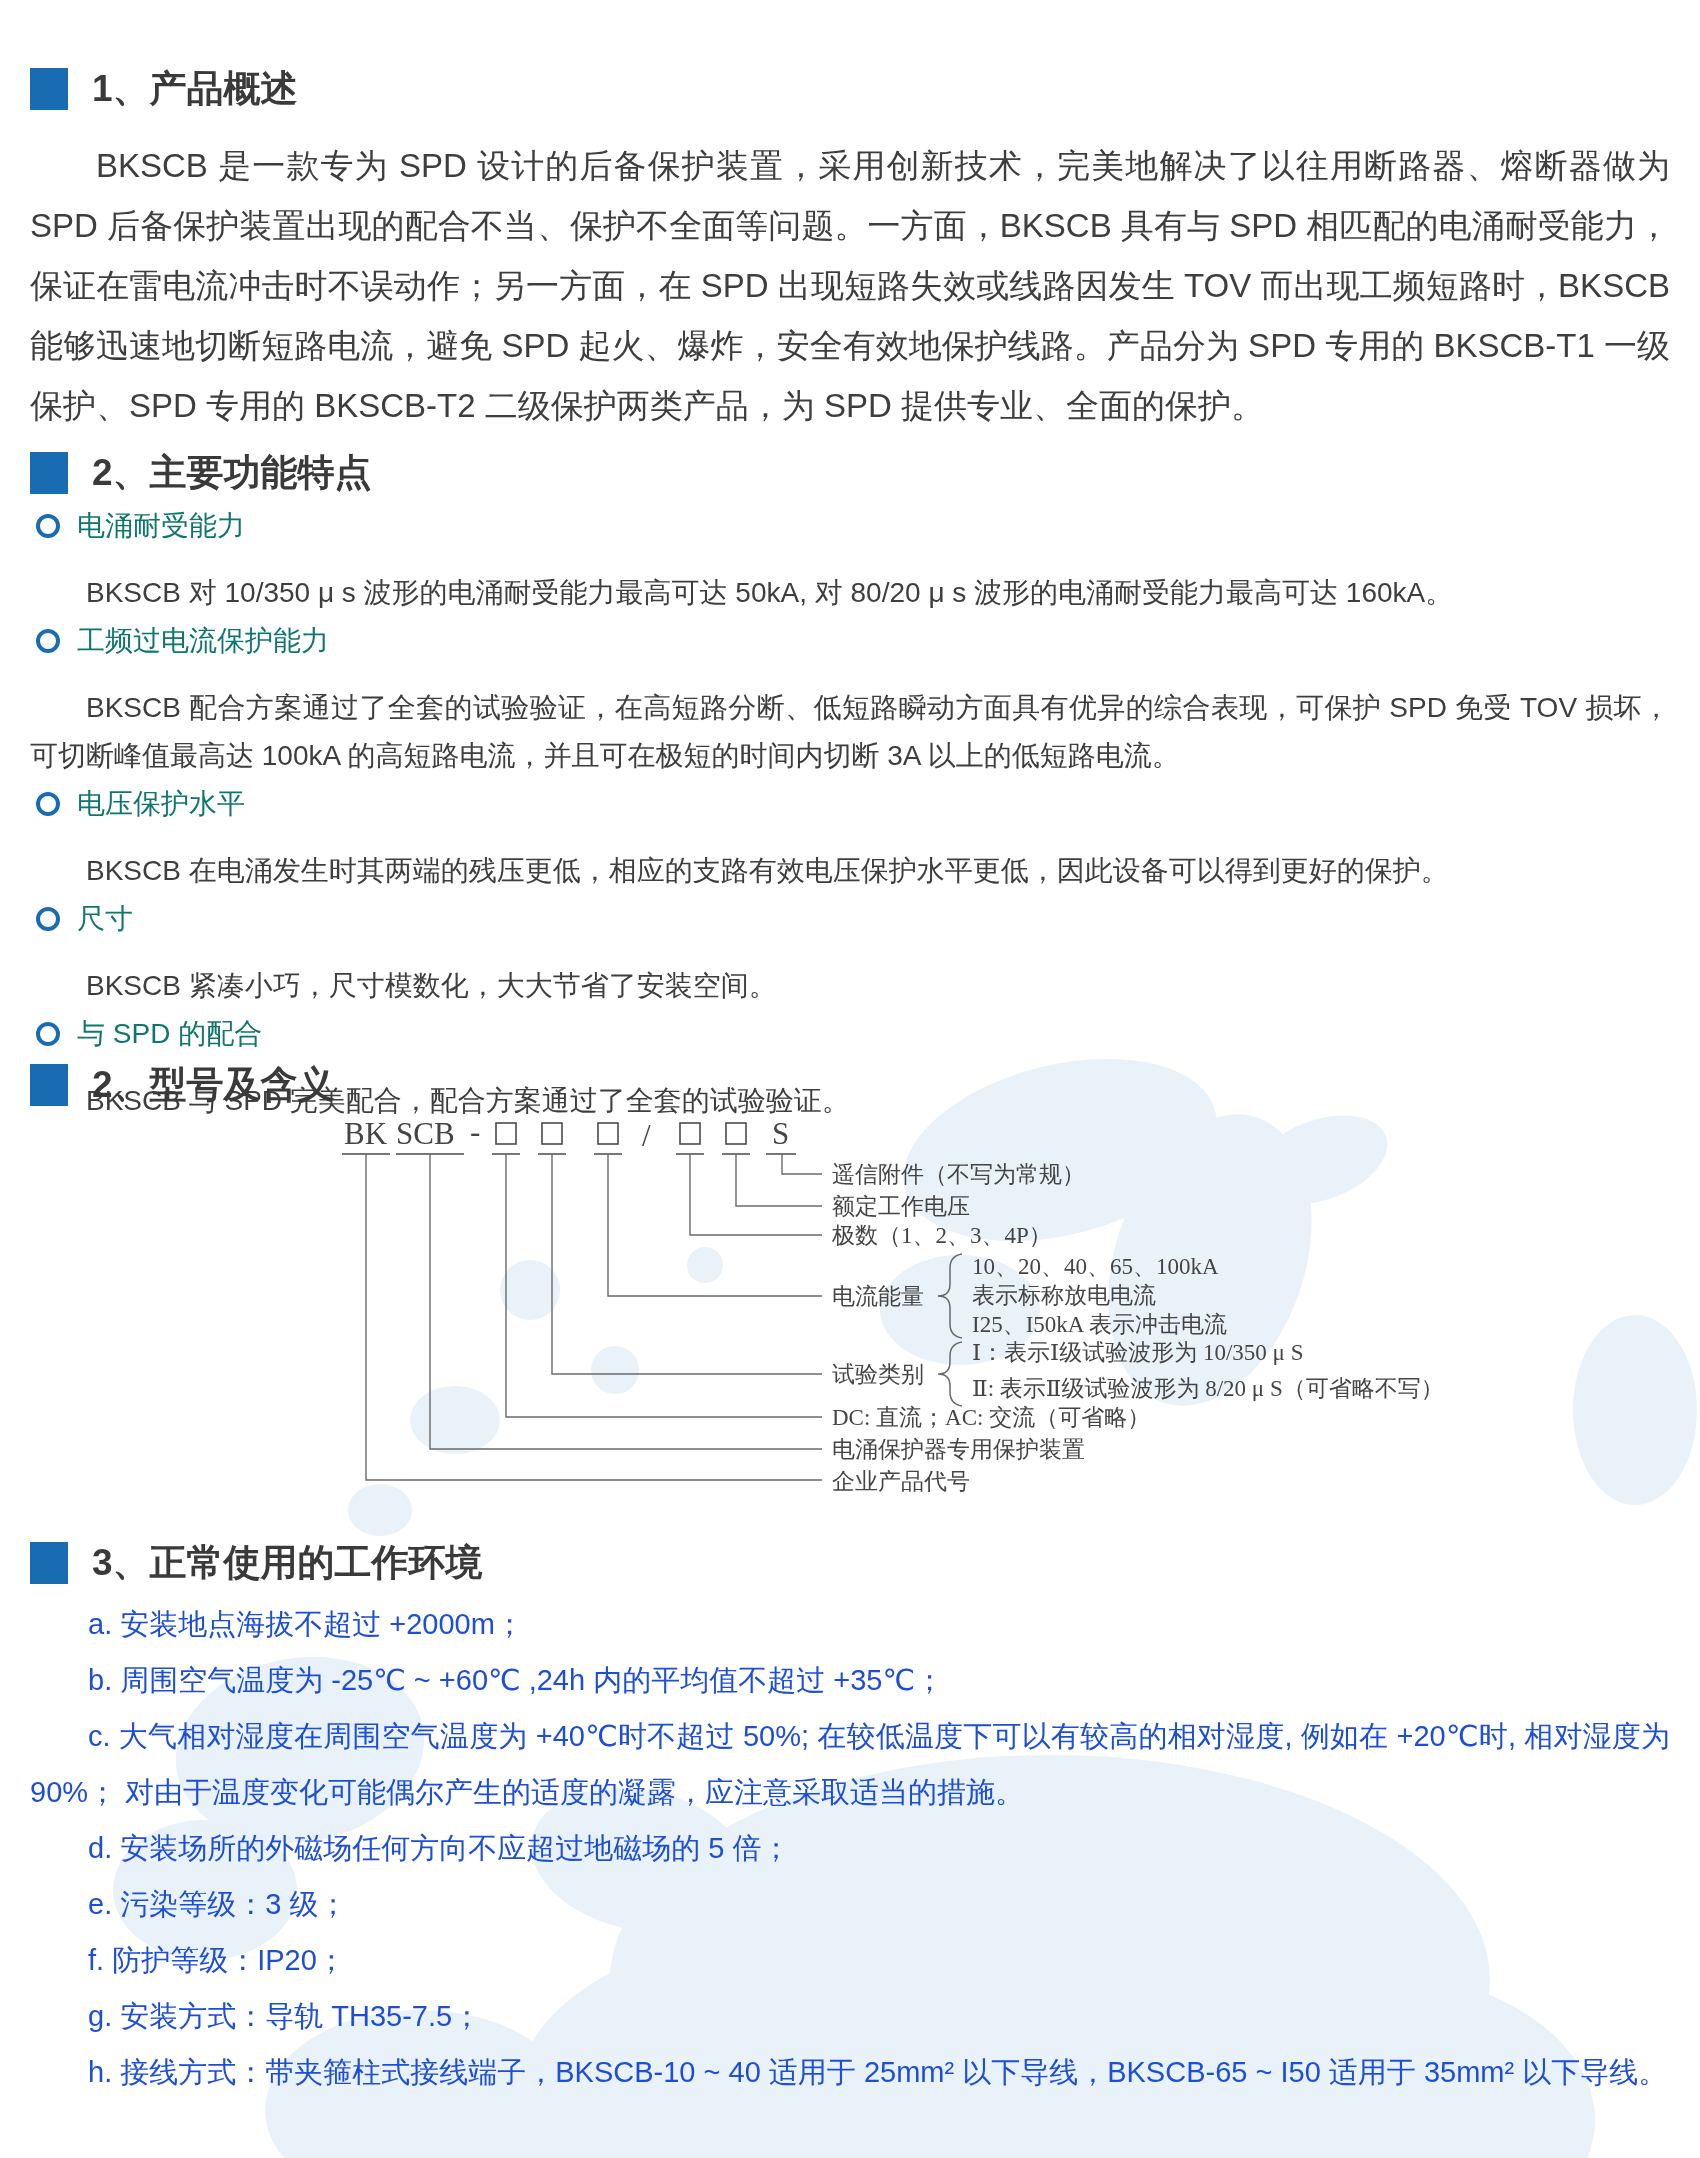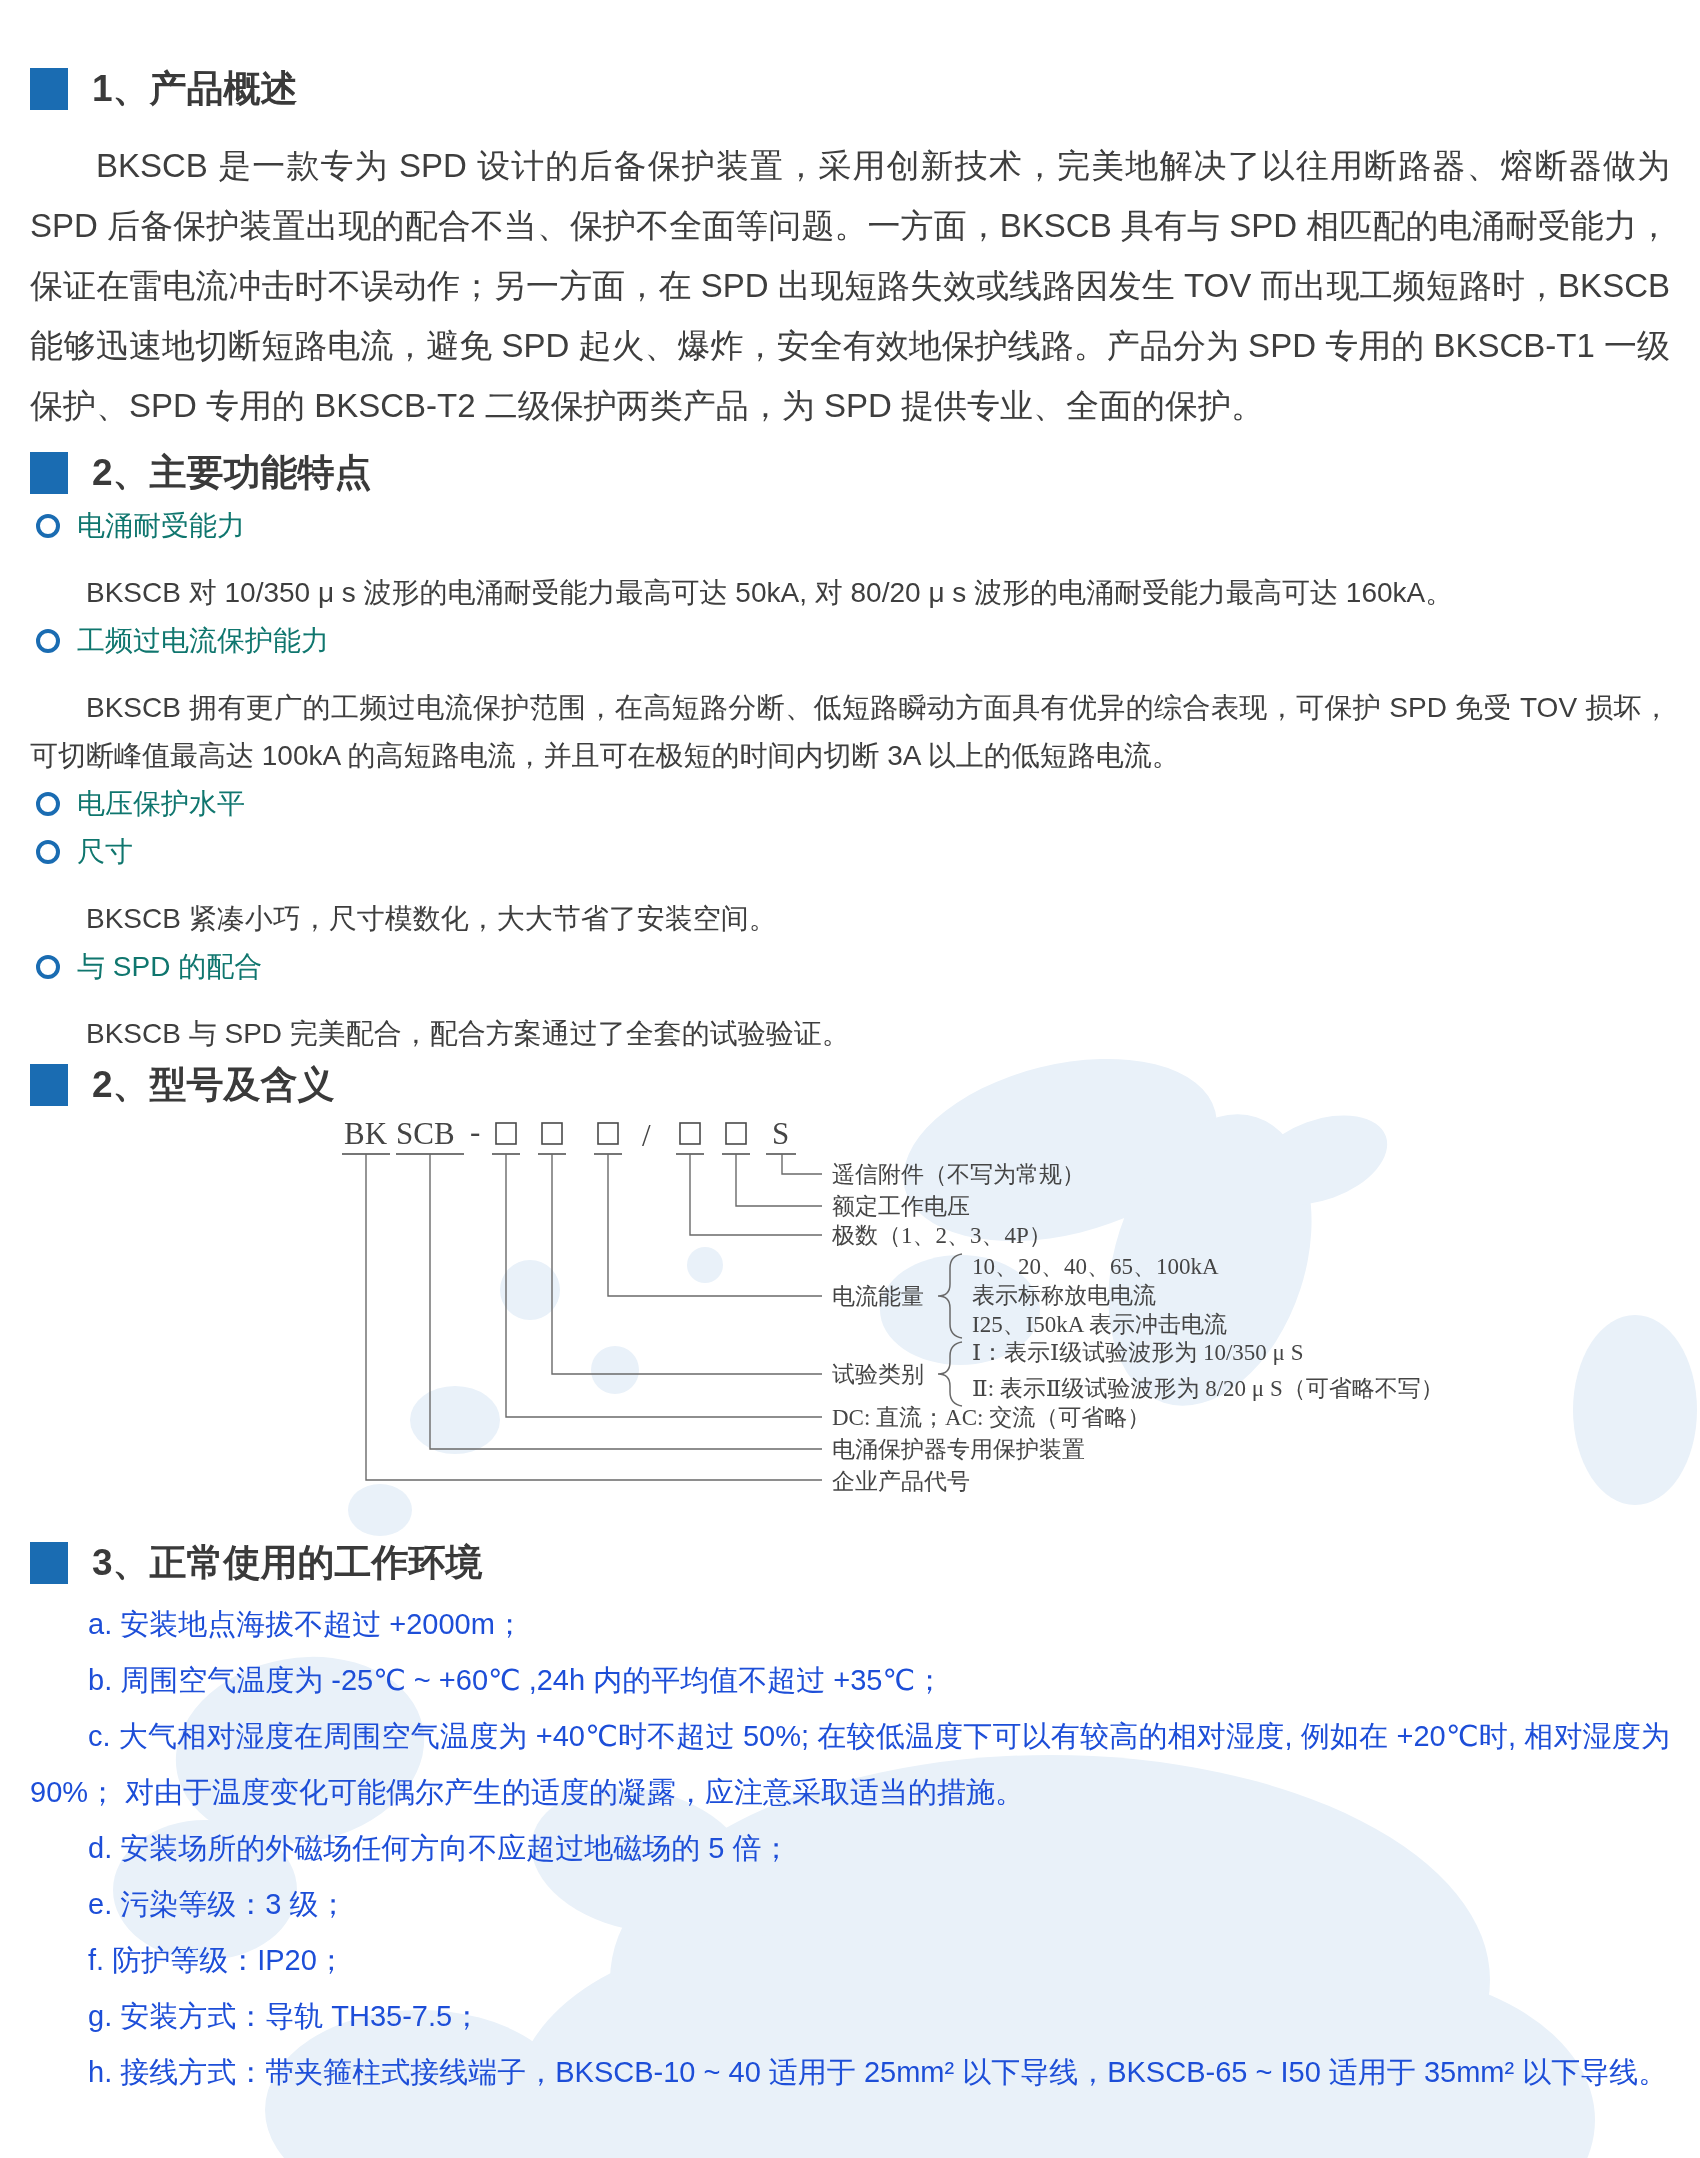--- a/index.html
+++ b/index.html
@@ -60,25 +60,26 @@
 <div class="layer" style="top:502px;">
   <div class="feat-title">
     <span class="ring"></span>
     <span>电涌耐受能力</span>
   </div>
   <div class="feat-desc">BKSCB 对 10/350 μ s 波形的电涌耐受能力最高可达 50kA, 对 80/20 μ s 波形的电涌耐受能力最高可达 160kA。</div>
   <div class="feat-title">
     <span class="ring"></span>
     <span>工频过电流保护能力</span>
   </div>
-  <div class="feat-desc">BKSCB 拥有更广的工频过电流保护范围，在高短路分断、低短路瞬动方面具有优异的综合表现，可保护 SPD 免受 TOV 损坏，可切断峰值最高达 100kA 的高短路电流，并且可在极短的时间内切断 3A 以上的低短路电流。</div>
+  <div class="feat-desc">BKSCB 配合方案通过了全套的试验验证，在高短路分断、低短路瞬动方面具有优异的综合表现，可保护 SPD 免受 TOV 损坏，可切断峰值最高达 100kA 的高短路电流，并且可在极短的时间内切断 3A 以上的低短路电流。</div>
   <div class="feat-title">
     <span class="ring"></span>
     <span>电压保护水平</span>
   </div>
+  <div class="feat-desc">BKSCB 在电涌发生时其两端的残压更低，相应的支路有效电压保护水平更低，因此设备可以得到更好的保护。</div>
   <div class="feat-title">
     <span class="ring"></span>
     <span>尺寸</span>
   </div>
   <div class="feat-desc">BKSCB 紧凑小巧，尺寸模数化，大大节省了安装空间。</div>
   <div class="feat-title">
     <span class="ring"></span>
     <span>与 SPD 的配合</span>
   </div>
   <div class="feat-desc">BKSCB 与 SPD 完美配合，配合方案通过了全套的试验验证。</div>

